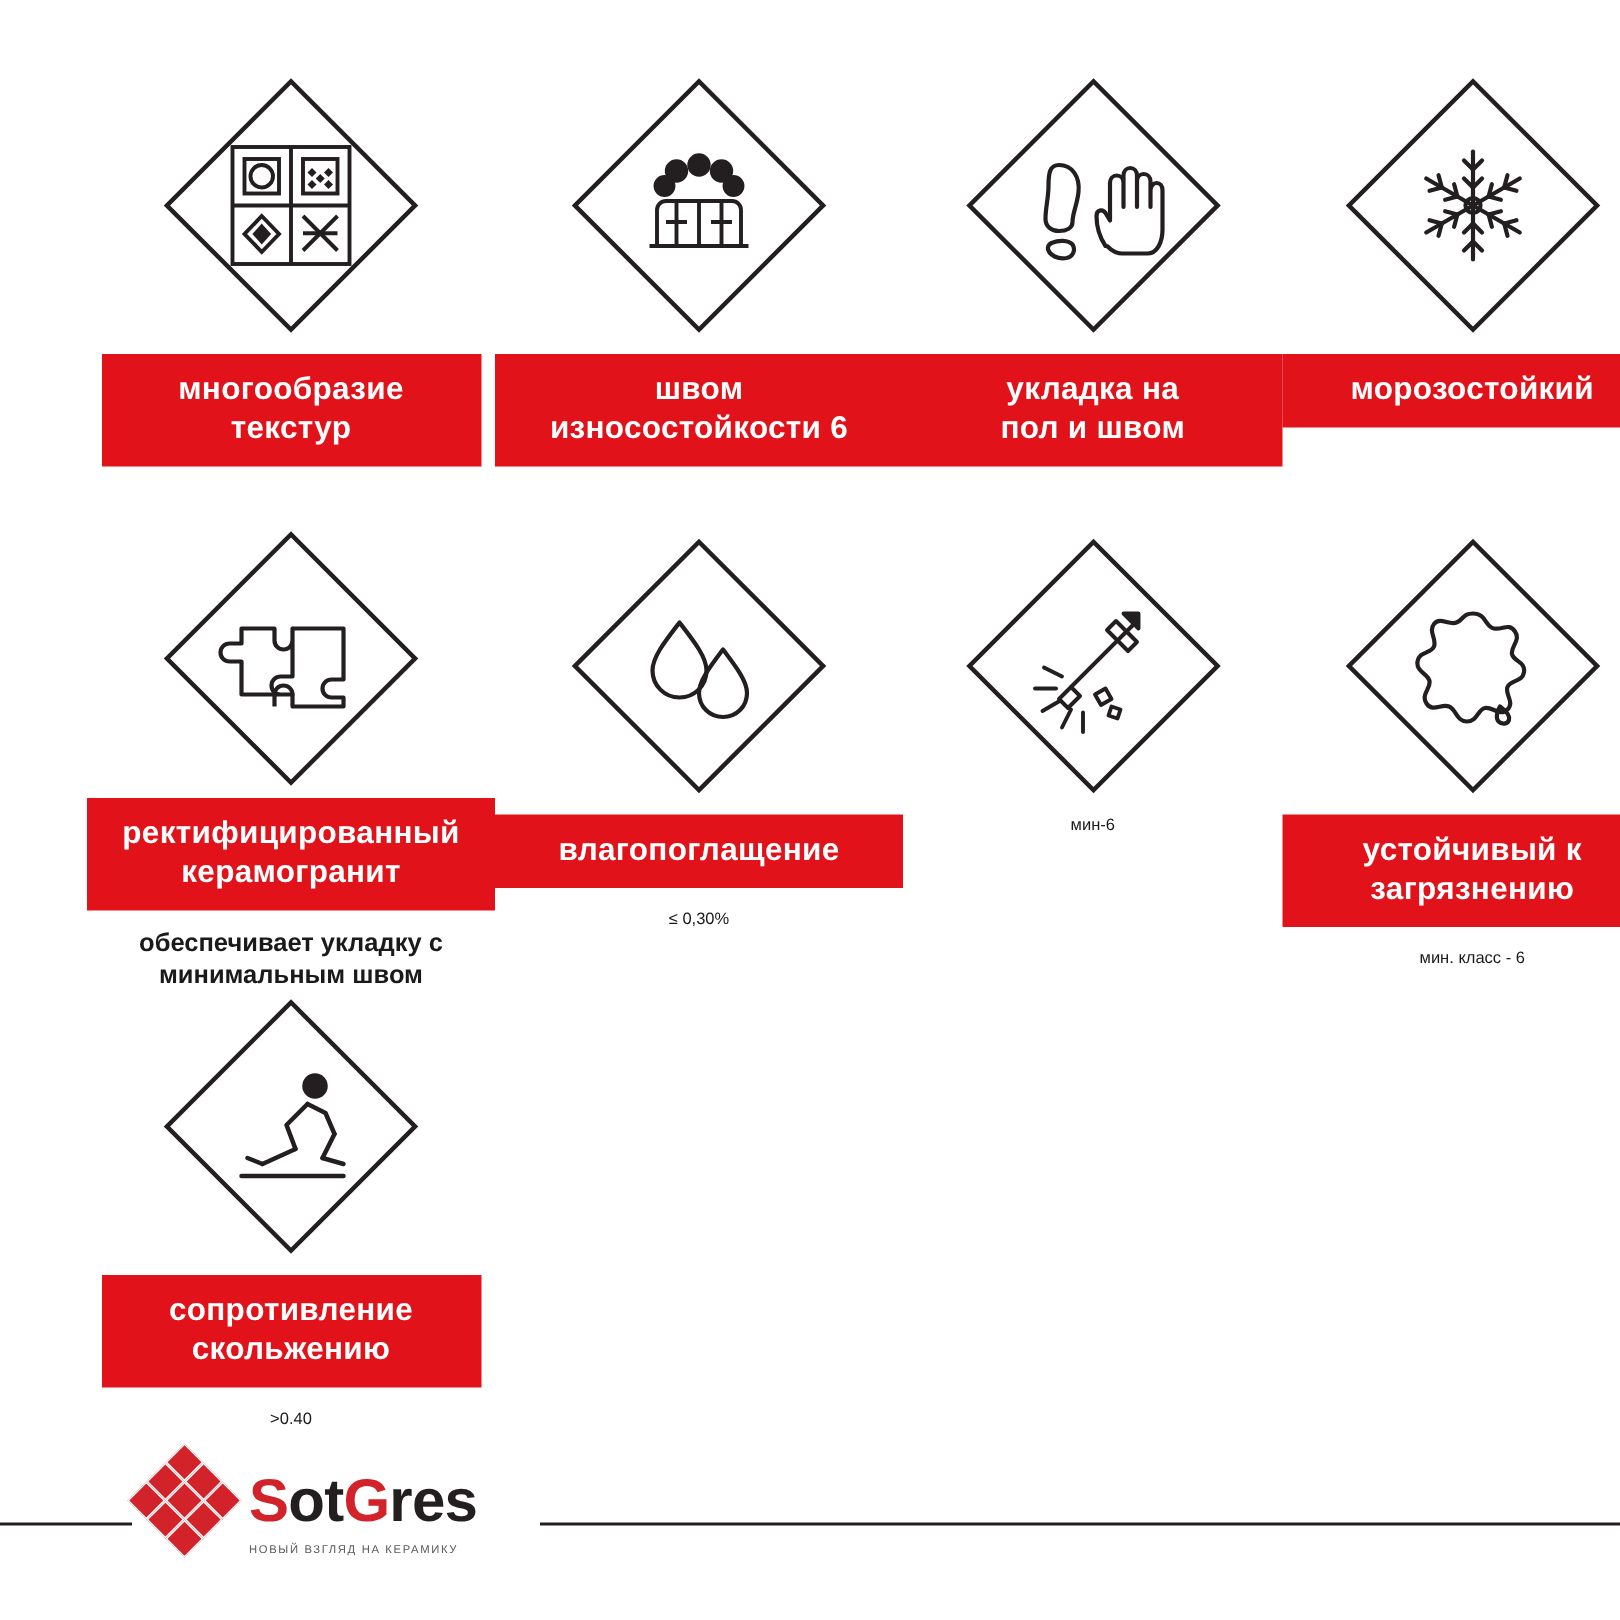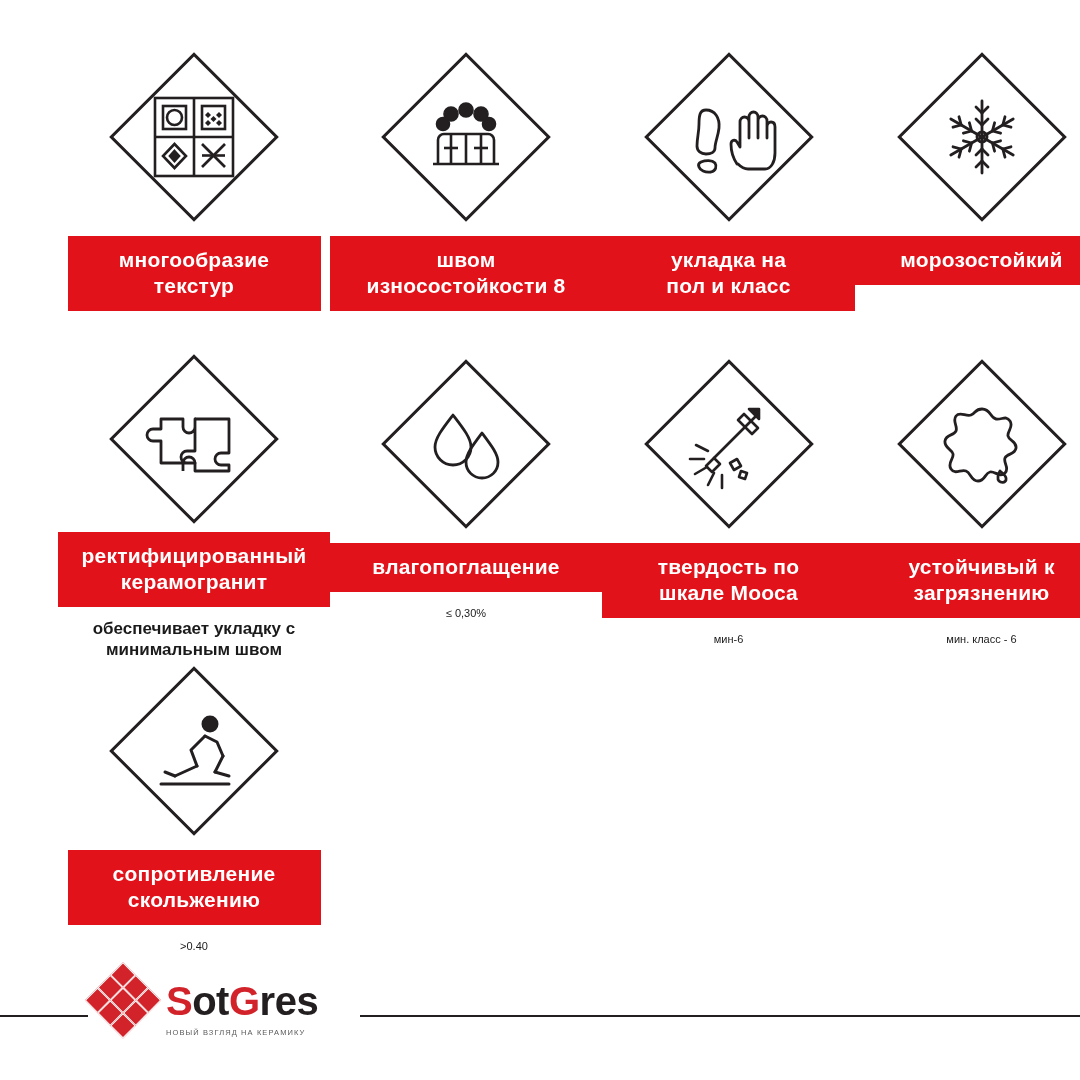--- a/index.html
+++ b/index.html
@@ -215,40 +215,40 @@
             <line x1="52" y1="112" x2="118" y2="112"></line>
           </g>
           <g fill="none" stroke="#231f20" stroke-width="2.6">
             <line x1="63" y1="96" x2="77" y2="96"></line>
             <line x1="93" y1="96" x2="107" y2="96"></line>
           </g>
         </svg>
       </div>
       <div class="label wide">
         <span>швом</span><br>
-        <span>износостойкости 8</span>
+        <span>износостойкости 6</span>
       </div>
     </div>
 
     <div class="cell">
       <div class="diamond-wrap">
         <div class="diamond"></div>
         <svg class="glyph" viewBox="0 0 170 170">
           <g fill="none" stroke="#231f20" stroke-width="2.8" stroke-linejoin="round" stroke-linecap="round">
 
             <path d="M62 58 c9 0 14 8 13 18 c-1 9 -4 14 -4 20 c0 4 -4 6 -9 6 c-5 0 -9 -3 -9 -8 c0 -8 2 -14 2 -22 c0 -9 1 -14 7 -14 z"></path>
             <path d="M57 110 c5 -2 11 -2 14 1 c2 3 1 8 -4 9 c-6 1 -11 -2 -12 -5 c-1 -2 0 -4 2 -5 z"></path>
 
             <path d="M93 112 c-4 -6 -6 -13 -6 -20 c0 -4 4 -5 6 -2 l3 5 v-25 c0 -3 2 -5 4.5 -5 c2.5 0 4.5 2 4.5 5 v16 v-21 c0 -3 2 -5 4.5 -5 c2.5 0 4.5 2 4.5 5 v21 v-17 c0 -3 2 -5 4.5 -5 c2.5 0 4.5 2 4.5 5 v17 v-11 c0 -3 2 -5 4 -5 c2.5 0 4 2 4 5 v26 c0 9 -4 16 -10 16 h-17 c-4 0 -7 -2 -10 -5 z"></path>
           </g>
         </svg>
       </div>
       <div class="label">
         <span>укладка на</span><br>
-        <span>пол и класс</span>
+        <span>пол и швом</span>
       </div>
     </div>
 
     <div class="cell">
       <div class="diamond-wrap">
         <div class="diamond"></div>
         <svg class="glyph" viewBox="0 0 170 170">
           <g fill="none" stroke="#231f20" stroke-width="2.8" stroke-linecap="round">
             <g transform="translate(85,85)">
               <g>
@@ -346,24 +346,20 @@
             <path d="M60 100 l-14 0"></path>
             <path d="M63 108 l-12 7"></path>
             <path d="M70 114 l-6 12"></path>
             <path d="M78 116 l0 13"></path>
 
             <path d="M86 104 l7 -4 l4 7 l-7 4 z"></path>
             <path d="M97 112 l6 2 l-2 6 l-6 -2 z"></path>
           </g>
         </svg>
       </div>
-      <div class="label">
-        <span>твердость по</span><br>
-        <span>шкале Мооса</span>
-      </div>
       <div class="sub">мин-6</div>
     </div>
 
     <div class="cell">
       <div class="diamond-wrap">
         <div class="diamond"></div>
         <svg class="glyph" viewBox="0 0 170 170">
           <g fill="none" stroke="#231f20" stroke-width="2.8" stroke-linejoin="round">
             <path d="M85 50 c9 0 8 9 14 10 c6 1 10 -4 14 2 c4 6 -3 10 -2 15 c1 5 9 5 8 12 c-1 7 -9 5 -11 10 c-2 5 5 10 0 15 c-5 5 -10 -2 -15 -1 c-5 1 -5 9 -12 9 c-7 0 -7 -8 -12 -10 c-5 -2 -11 4 -15 -2 c-4 -6 3 -10 2 -15 c-1 -5 -9 -6 -8 -13 c1 -7 9 -5 11 -10 c2 -5 -4 -10 0 -15 c4 -5 10 1 15 -1 c5 -2 4 -6 11 -6 z"></path>
             <path d="M103 112 c4 3 7 6 6 9 c-1 3 -5 3 -7 1 c-2 -2 -1 -7 1 -10 z"></path>

